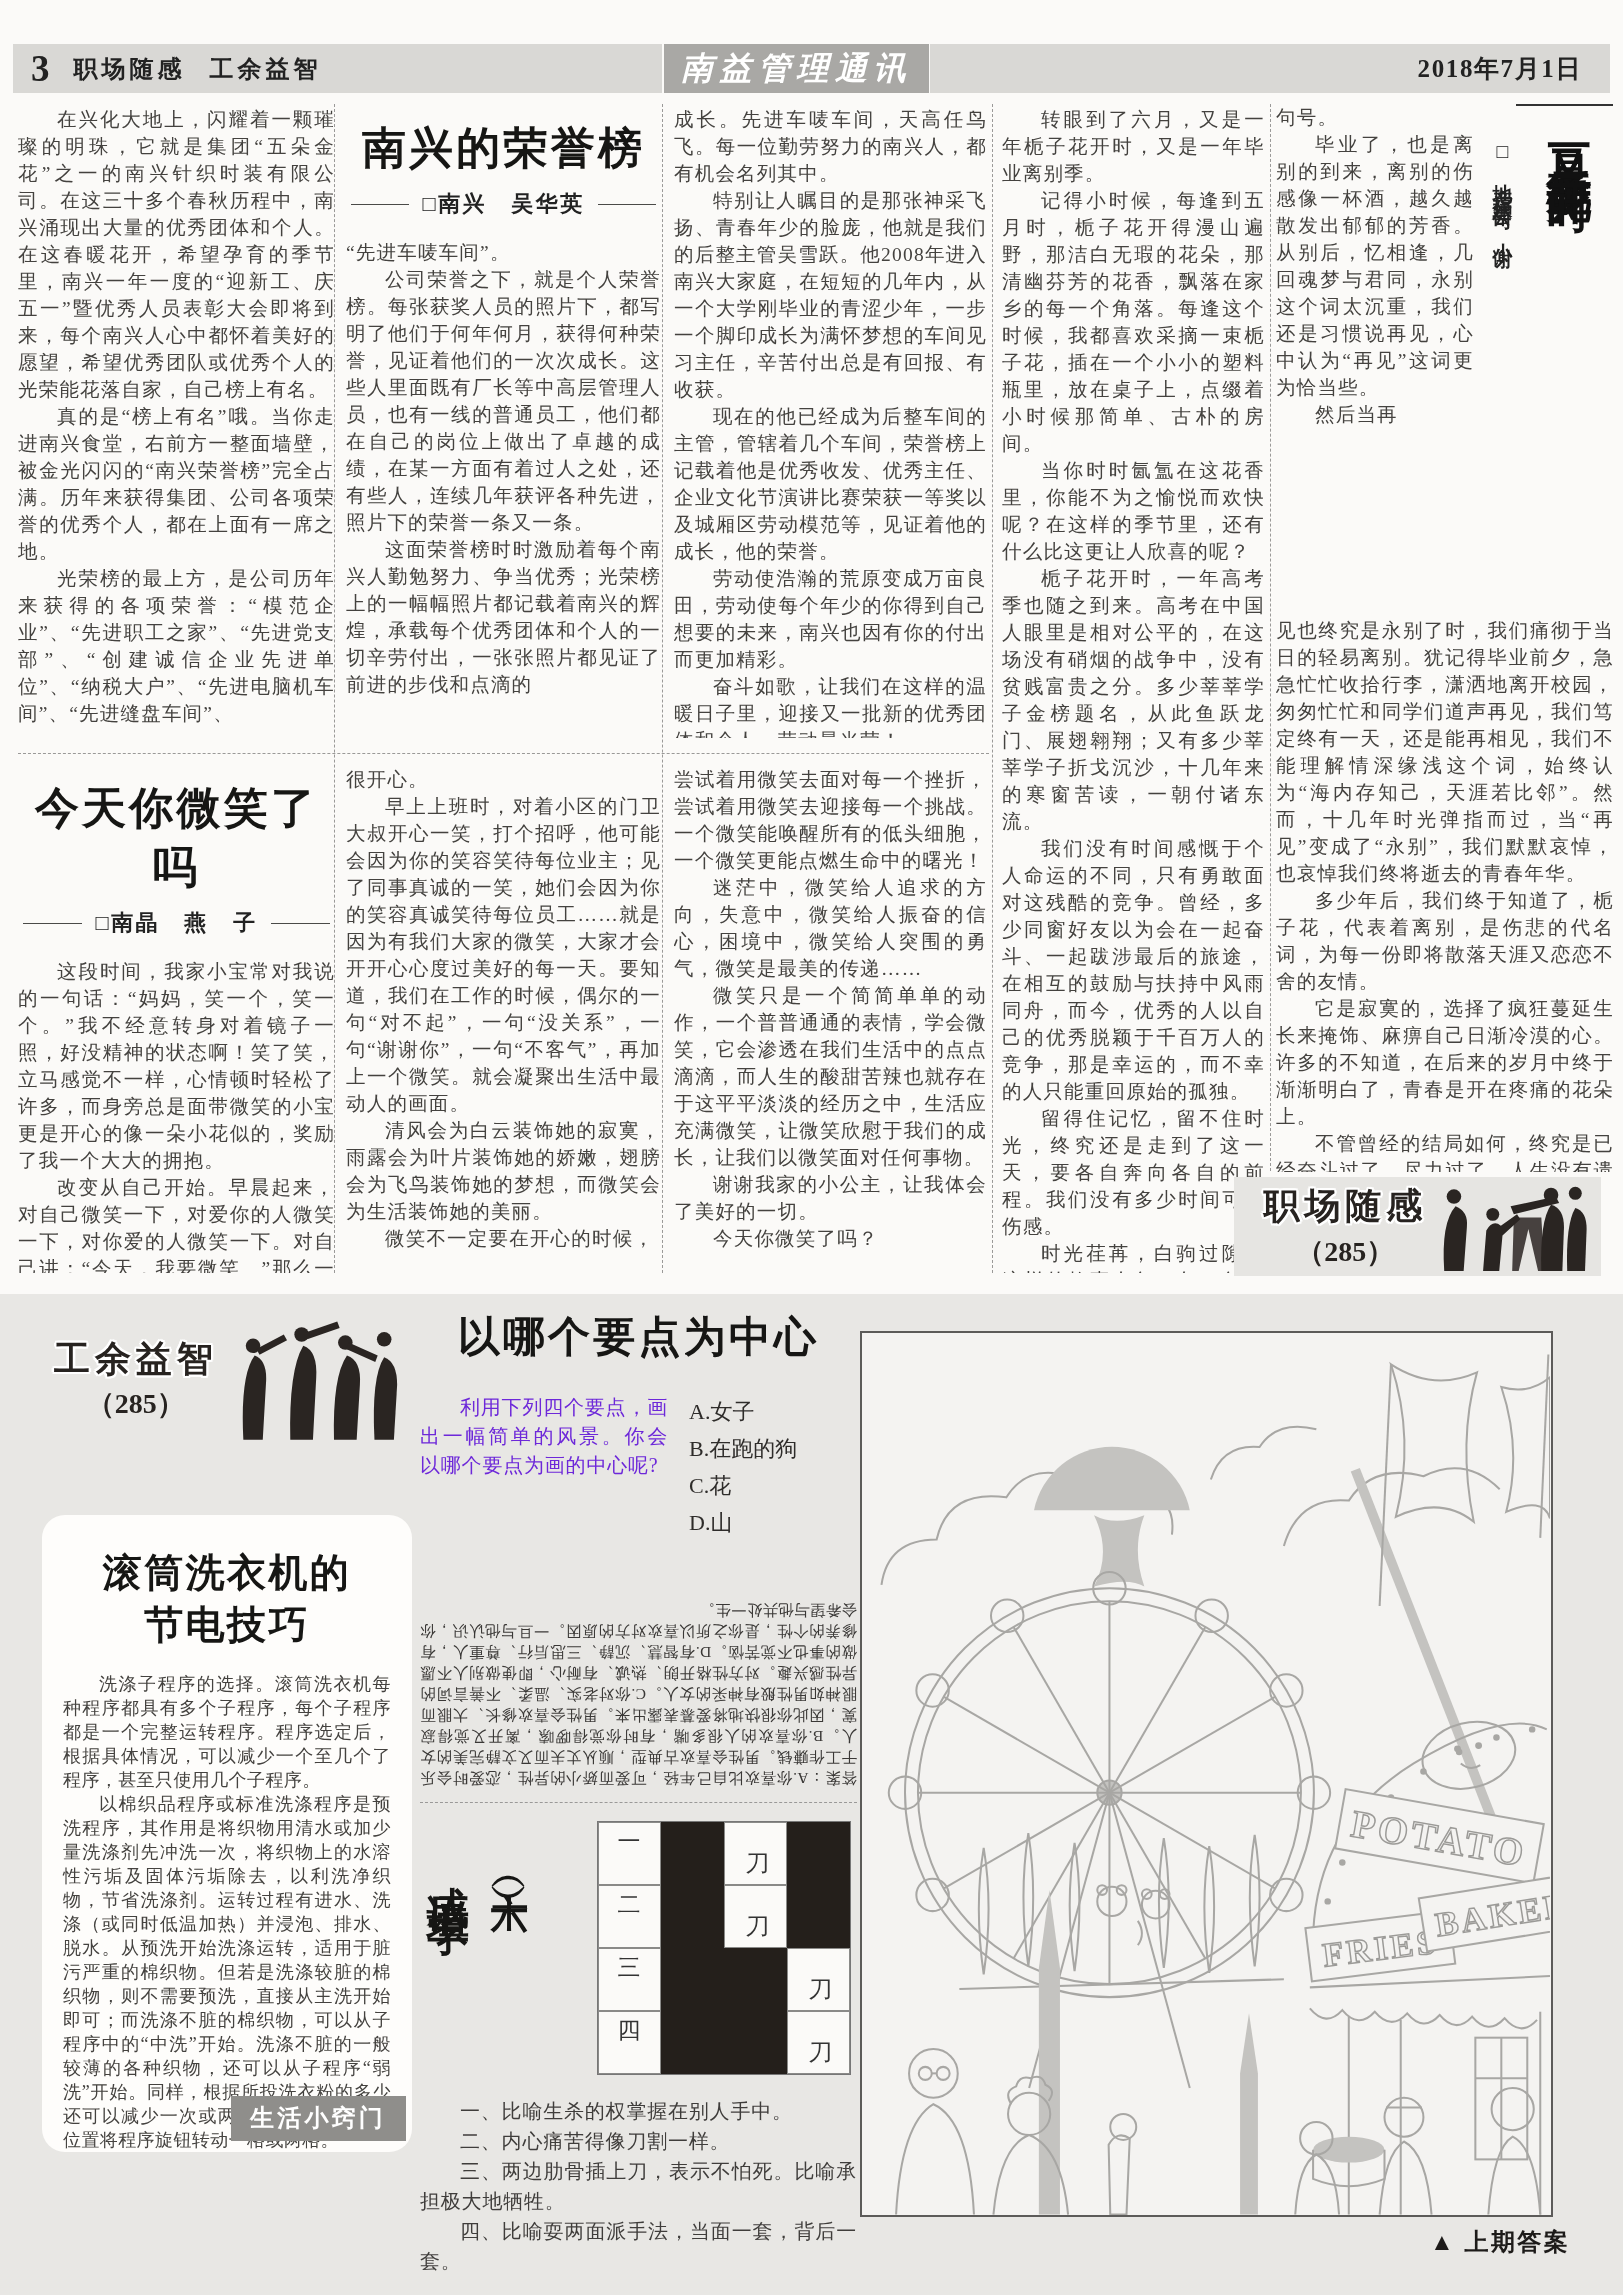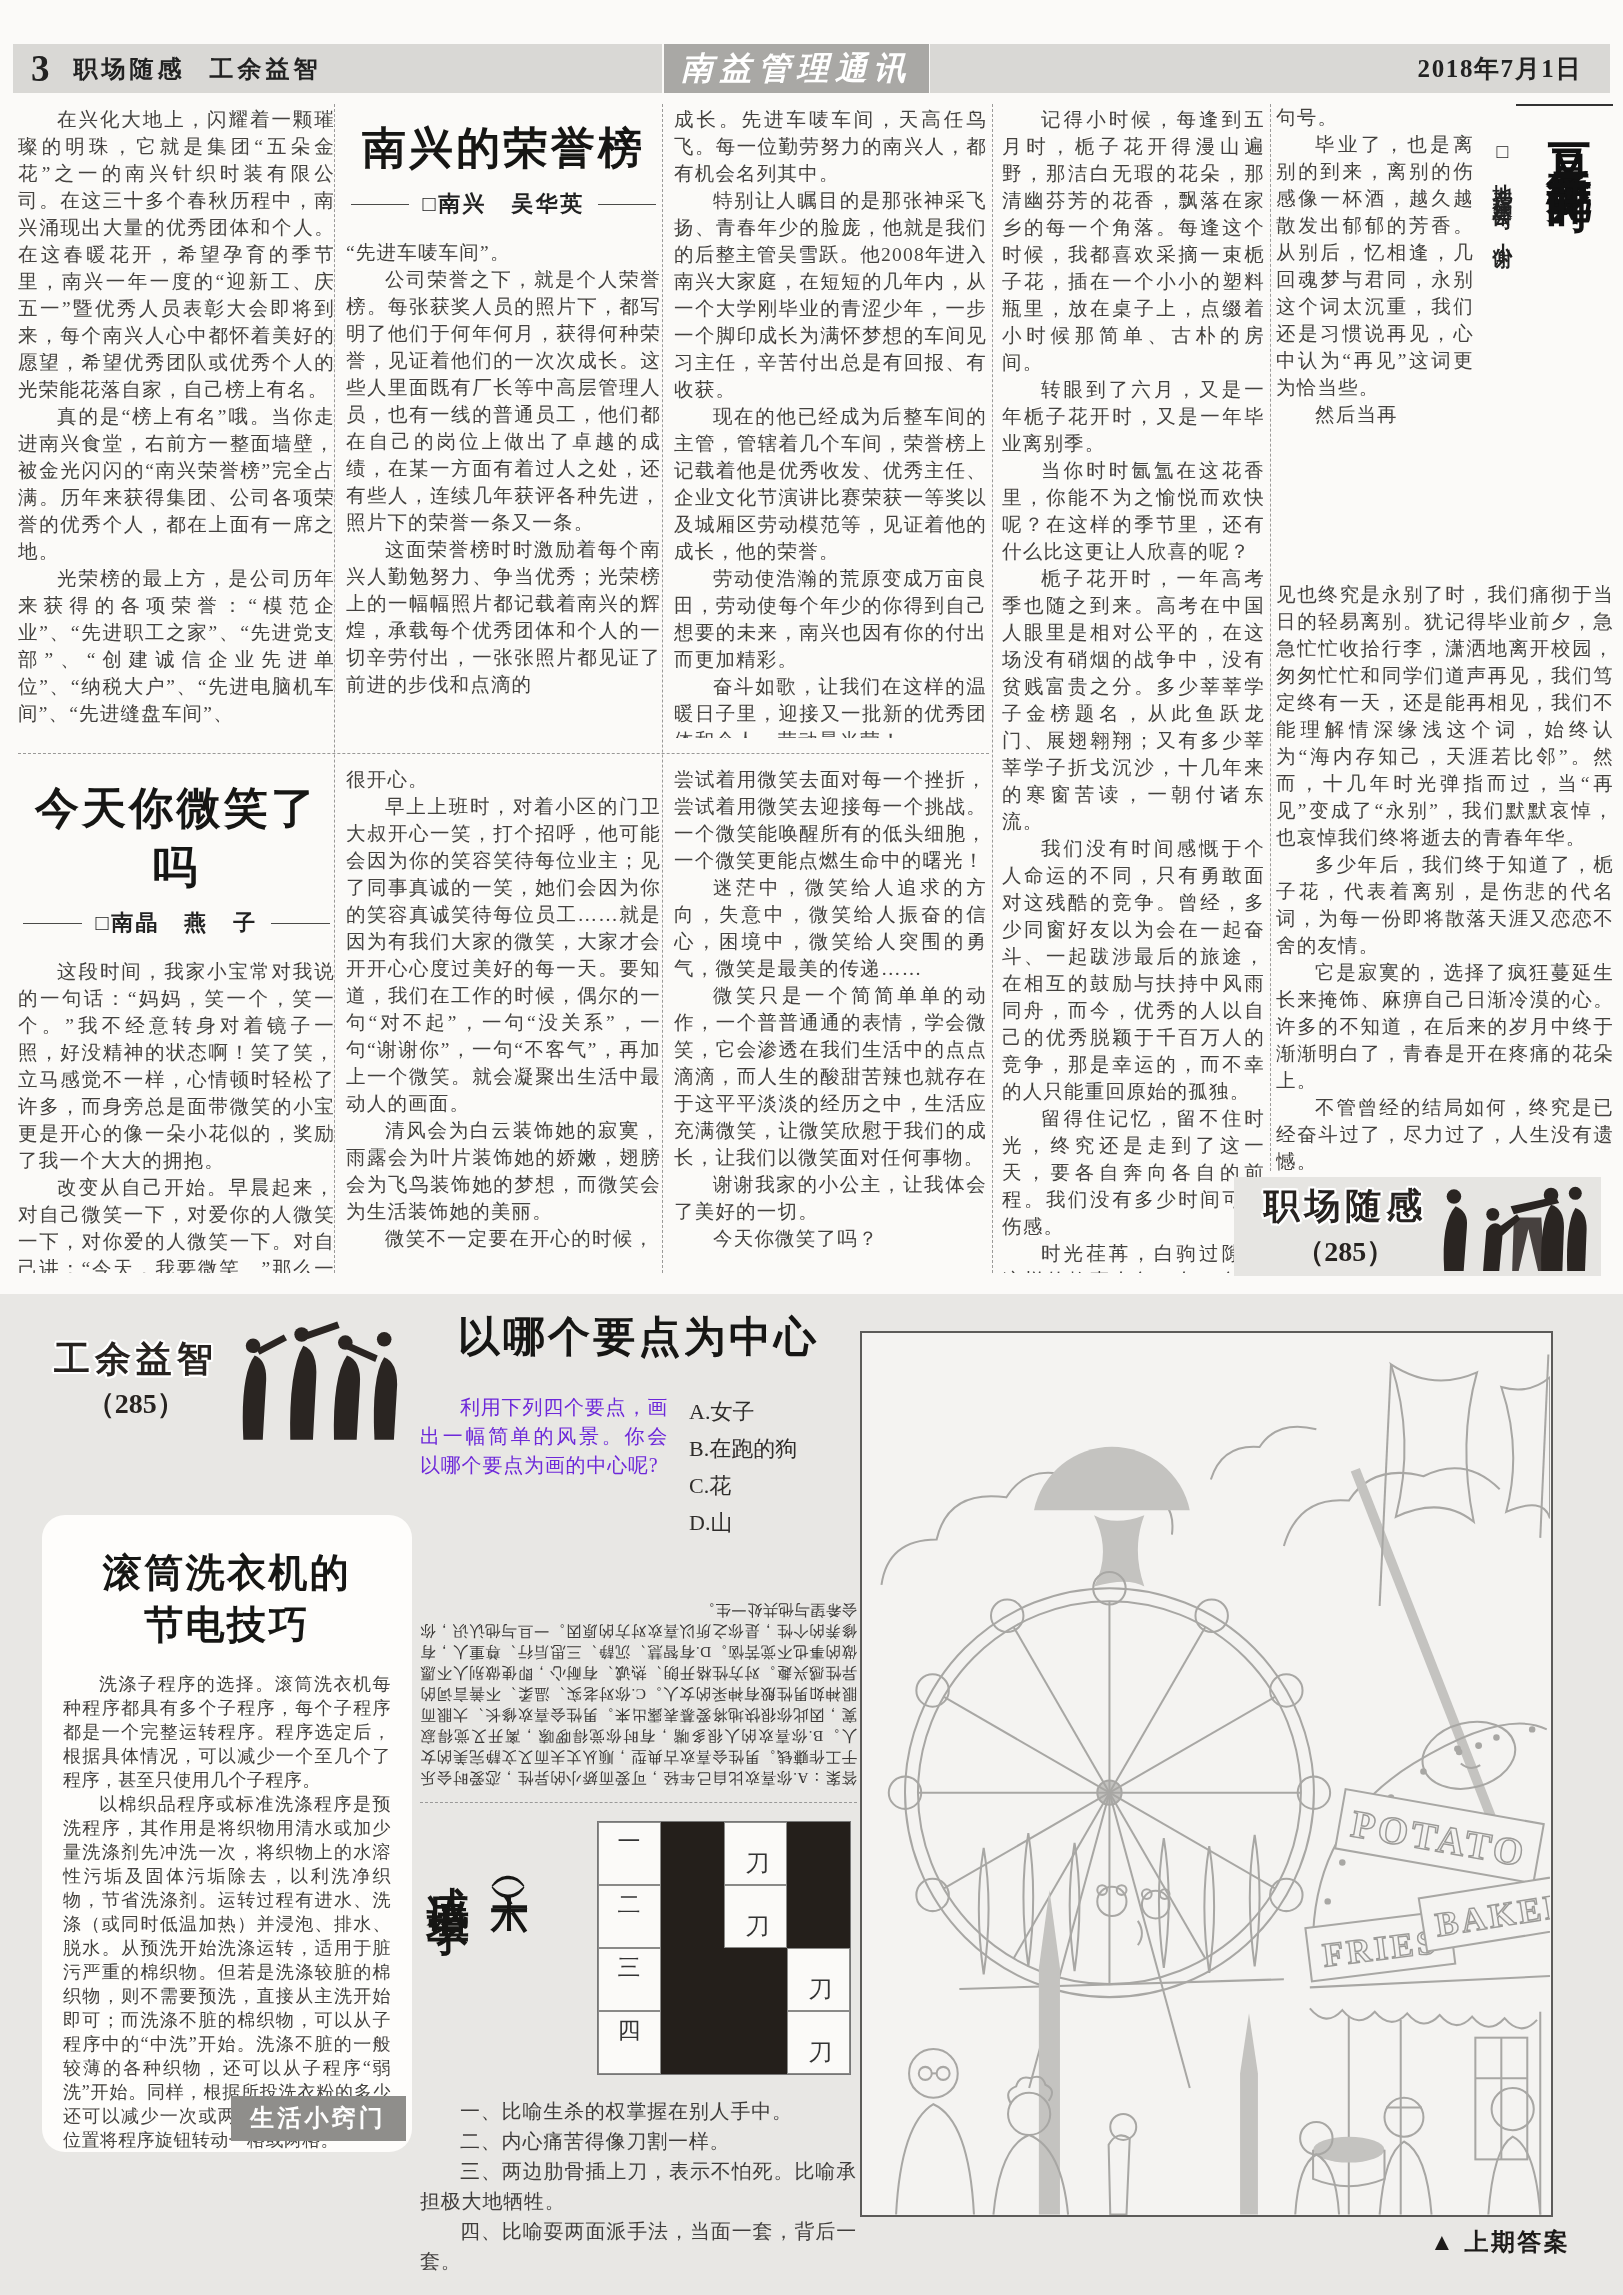--- a/index.html
+++ b/index.html
@@ -31,21 +31,21 @@
   .hdash { position:absolute; height:0; border-top:1.6px dashed #9a9998; }
   
   .rz-top { position:absolute; left:1276px; top:104px; width:338px; height:471px; display:flex; }
   .rz-text { width:198px; height:471px; overflow:hidden; }
   .rz-text p { font-size:19.5px; line-height:27px; letter-spacing:1.2px; text-align:justify; text-indent:2em; color:#44423f; }
   .rz-text p.noindent { text-indent:0; }
   .v-byline { width:42px; writing-mode:vertical-rl; font-size:19.5px; font-weight:bold; letter-spacing:5.7px; color:#222; padding-top:37px; }
   .v-title { width:97px; writing-mode:vertical-rl; font-size:45px; font-weight:bold; letter-spacing:4.9px; color:#111; line-height:89px; padding-top:6.5px; border-top:2.4px solid #333; }
   .rz-wide { position:absolute; left:1276px; top:581px; width:338px; height:591px; overflow:hidden; }
   .rz-wide p { font-size:19.5px; line-height:27px; letter-spacing:1.2px; text-align:justify; text-indent:2em; color:#44423f; }
-  .rz-wide p.noindent { text-indent:0; }
+  .rz-wide p.noindent { text-indent:0;margin-top:36px; }
   
   .wp-box { position:absolute; left:1234px; top:1177px; width:367px; height:99px; background:#e6e5e2; display:flex; align-items:center; padding:0 11.4px 0 21px; }
   .wp-txt { flex:1; text-align:center; }
   .badge-label { font-size:36px; font-weight:900; letter-spacing:4.9px; color:#272320;
      text-shadow:-2.4px 0 #fff,2.4px 0 #fff,0 -2.4px #fff,0 2.4px #fff,-1.6px -1.6px #fff,1.6px 1.6px #fff,-1.6px 1.6px #fff,1.6px -1.6px #fff; }
   .badge-num { font-size:28px; font-weight:bold; color:#272320; margin-top:1.6px; }
   
   .bottom { position:absolute; left:0; top:1294px; width:1623px; height:1002px; background:#e8e7e4; }
   .ly-badge { position:absolute; left:54px; top:24px; width:349px; display:flex; align-items:center; gap:14.6px; }
   .ly-txt { text-align:center; }
@@ -141,22 +141,22 @@
 </div>
 <div class="ncol" style="left:674px; top:766px; width:313px; height:507px;">
   <p class="noindent">尝试着用微笑去面对每一个挫折，尝试着用微笑去迎接每一个挑战。一个微笑能唤醒所有的低头细胞，一个微笑更能点燃生命中的曙光！</p>
   <p>迷茫中，微笑给人追求的方向，失意中，微笑给人振奋的信心，困境中，微笑给人突围的勇气，微笑是最美的传递……</p>
   <p>微笑只是一个简简单单的动作，一个普普通通的表情，学会微笑，它会渗透在我们生活中的点点滴滴，而人生的酸甜苦辣也就存在于这平平淡淡的经历之中，生活应充满微笑，让微笑欣慰于我们的成长，让我们以微笑面对任何事物。</p>
   <p>谢谢我家的小公主，让我体会了美好的一切。</p>
   <p>今天你微笑了吗？</p>
 </div>
 
 <div class="ncol" style="left:1002px; top:106px; width:263px; height:1167px;">
+  <p>转眼到了六月，又是一年栀子花开时，又是一年毕业离别季。</p>
   <p>记得小时候，每逢到五月时，栀子花开得漫山遍野，那洁白无瑕的花朵，那清幽芬芳的花香，飘落在家乡的每一个角落。每逢这个时候，我都喜欢采摘一束栀子花，插在一个小小的塑料瓶里，放在桌子上，点缀着小时候那简单、古朴的房间。</p>
-  <p>转眼到了六月，又是一年栀子花开时，又是一年毕业离别季。</p>
   <p>当你时时氤氲在这花香里，你能不为之愉悦而欢快呢？在这样的季节里，还有什么比这更让人欣喜的呢？</p>
   <p>栀子花开时，一年高考季也随之到来。高考在中国人眼里是相对公平的，在这场没有硝烟的战争中，没有贫贱富贵之分。多少莘莘学子金榜题名，从此鱼跃龙门、展翅翱翔；又有多少莘莘学子折戈沉沙，十几年来的寒窗苦读，一朝付诸东流。</p>
   <p>我们没有时间感慨于个人命运的不同，只有勇敢面对这残酷的竞争。曾经，多少同窗好友以为会在一起奋斗、一起跋涉最后的旅途，在相互的鼓励与扶持中风雨同舟，而今，优秀的人以自己的优秀脱颖于千百万人的竞争，那是幸运的，而不幸的人只能重回原始的孤独。</p>
   <p>留得住记忆，留不住时光，终究还是走到了这一天，要各自奔向各自的前程。我们没有多少时间可以伤感。</p>
   <p>时光荏苒，白驹过隙，这样的故事在每一年、每一个高中校园重复上演，为看似光彩四射的高中三年划上一个看似华美、圆满的</p>
 </div>
 
 <div class="rz-top">
   <div class="rz-text">
     <p class="noindent">句号。</p>

